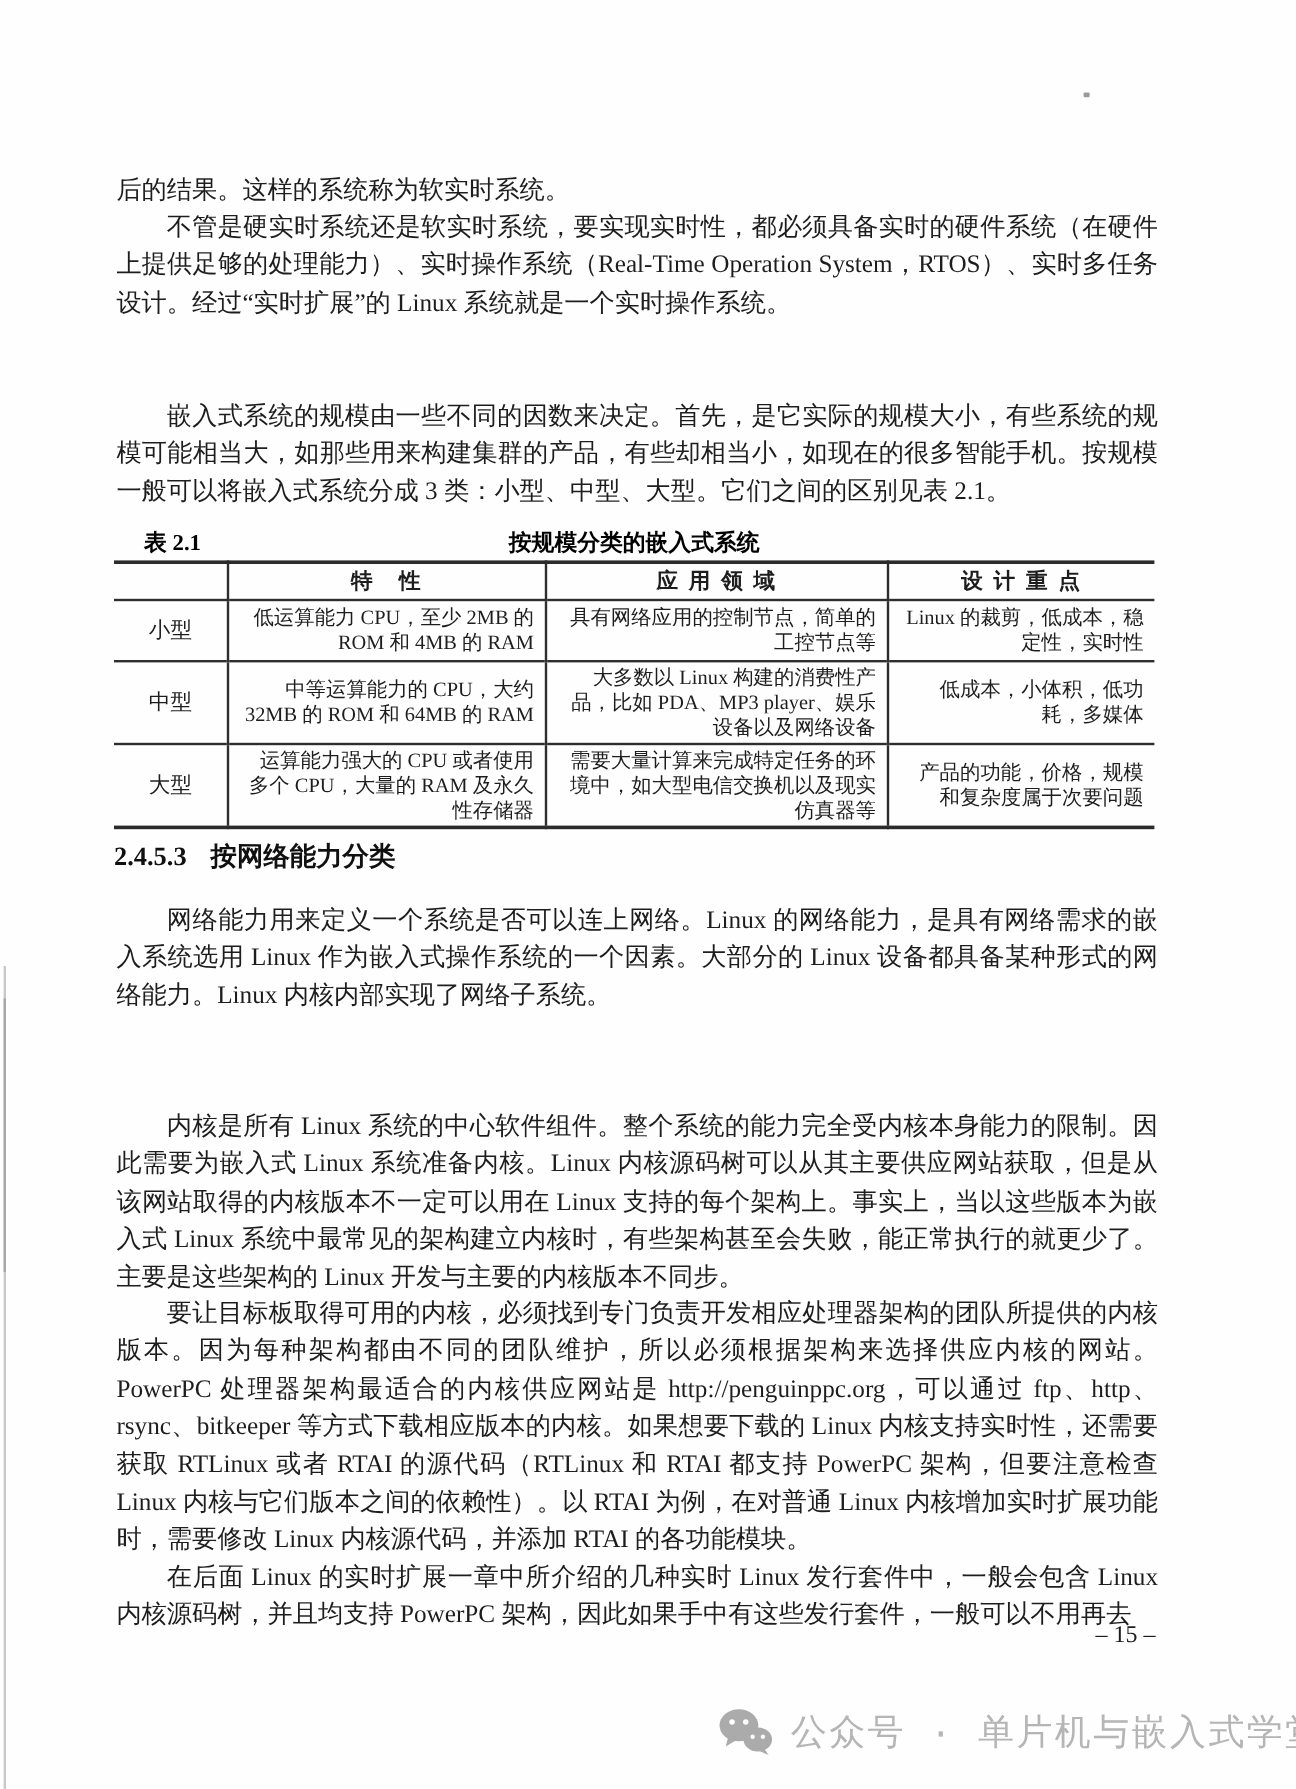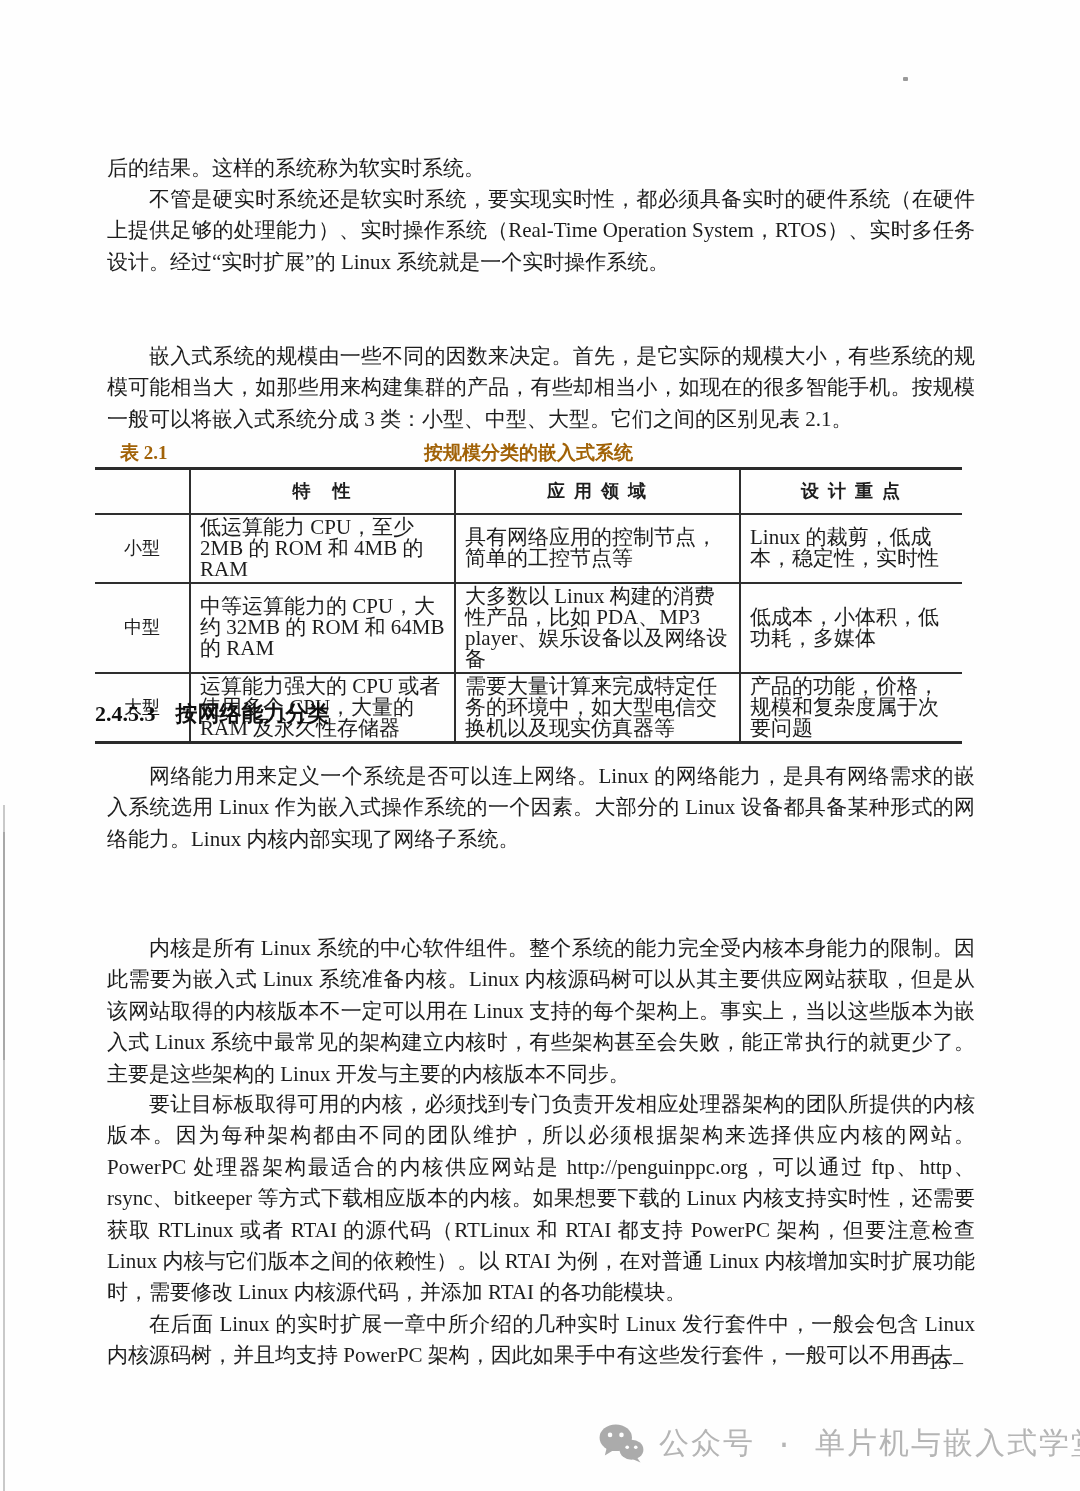--- a/index.html
+++ b/index.html
@@ -12,21 +12,21 @@
     position: absolute;
     left: 0; top: 0;
     width: 1080px; height: 1491px;
     background: #fefefe;
     color: #1d1d1d;
   }
   .body-text {
     position: absolute;
     left: 95px;
     width: 868px;
-    margin: 12px;
+    margin: 2px;
     font-family: "Liberation Serif", "DejaVu Serif", serif;
     font-size: 21px;
     line-height: 31.4px;
     text-align: justify;
     color: #1d1d1d;
   }
   .indent { text-indent: 2em; }
   .h-small {
     position: absolute;
     left: 95px;
@@ -57,21 +57,21 @@
   .h-mid .h-num { margin-right: 24px; }
 
   .tbl-caption {
     position: absolute;
     left: 95px;
     width: 867px;
     font-family: "Liberation Sans", "DejaVu Sans", sans-serif;
     font-weight: bold;
     font-size: 19px;
     line-height: 24px;
-    color: #a16207;
+    color: #000000;
     text-align: center;
   }
   .tbl-caption .cap-label {
     position: absolute;
     left: 25px;
     font-family: "Liberation Serif", "DejaVu Serif", serif;
   }
   .scale-table {
     position: absolute;
     left: 95px;
@@ -80,36 +80,36 @@
     border-collapse: collapse;
     table-layout: fixed;
     border-top: 3px solid #2b2b2b;
     border-bottom: 3px solid #2b2b2b;
     font-family: "Liberation Serif", "DejaVu Serif", serif;
     color: #1d1d1d;
   }
   .scale-table th, .scale-table td {
     padding: 2px 9px;
     vertical-align: middle;
-    font-size: 21px;
+    font-size: 17px;
     line-height: 21px;
-    text-align: left;
+    text-align: right;
   }
   .scale-table thead th {
     font-family: "Liberation Sans", "DejaVu Sans", sans-serif;
     font-weight: bold;
     font-size: 18px;
     text-align: center;
     border-bottom: 2px solid #2e2e2e;
     letter-spacing: 2px;
   }
   .scale-table tbody tr + tr td { border-top: 2px solid #2e2e2e; }
   .scale-table .c0 { text-align: center; font-size: 18px; }
   .scale-table .vline { border-right: 2px solid #2e2e2e; }
-  .row-head { height: 45px; }
+  .row-head { height: 31px; }
   .row-1 { height: 51px; }
   .row-2 { height: 65px; }
   .row-3 { height: 54px; }
 
   .page-number {
     position: absolute;
     left: 95px;
     top: 1350px;
     width: 868px;
     margin: 0;

